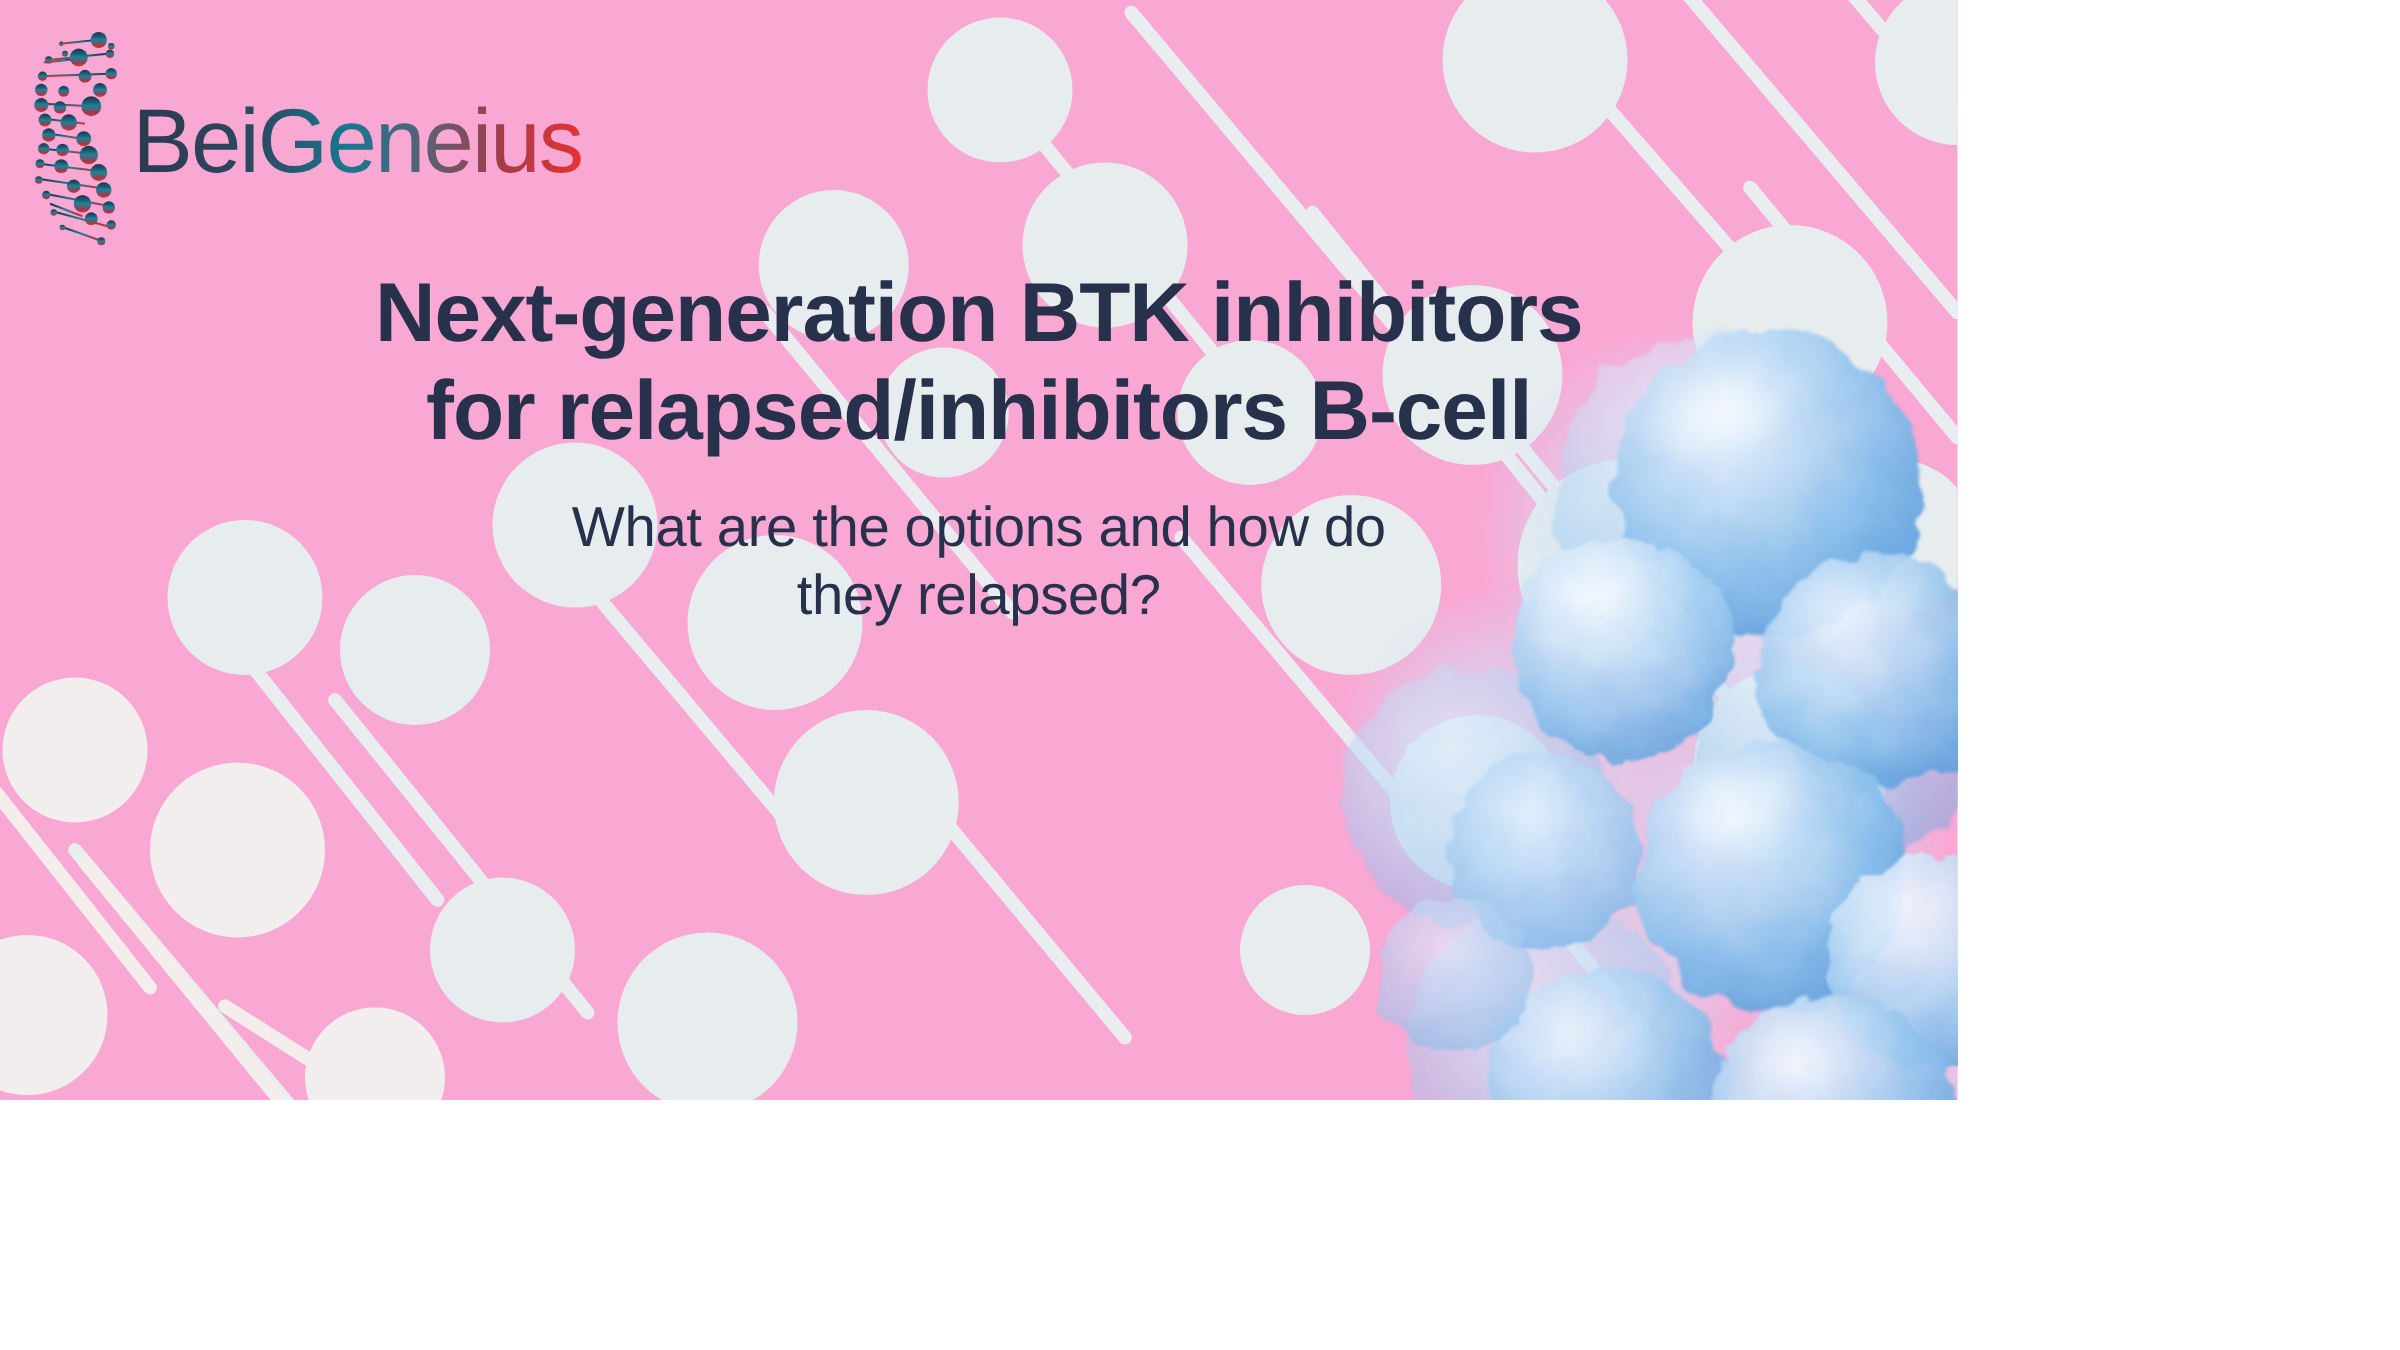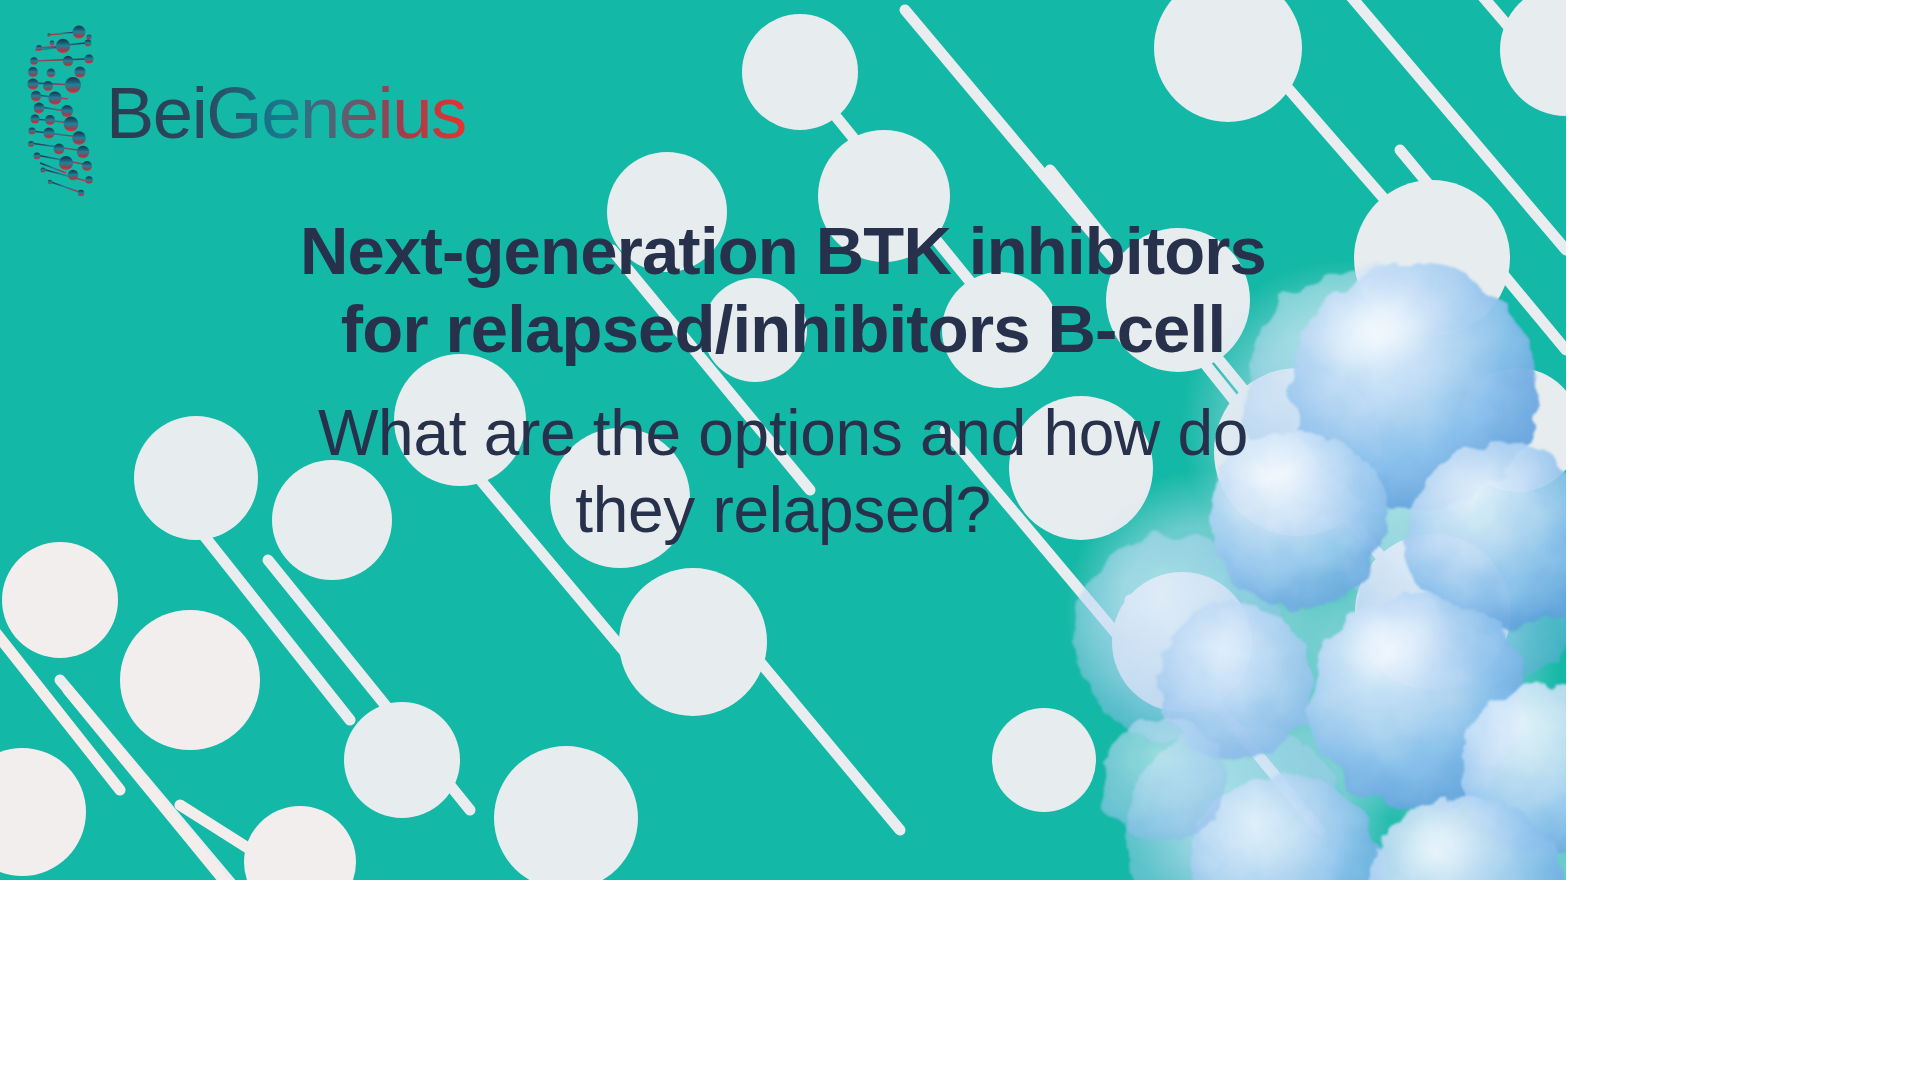--- a/index.html
+++ b/index.html
@@ -10,21 +10,21 @@
   }
   body {
     font-family: "Liberation Sans", sans-serif;
   }
 
   #slide {
     position: relative;
     width: 1566px;
     height: 880px;
     overflow: hidden;
-    background: #14b8a6;
+    background: #f9a8d4;
   }
 
   
   #bg-pattern {
     position: absolute;
     inset: 0;
     width: 100%;
     height: 100%;
     pointer-events: none;
     z-index: 0;
@@ -86,21 +86,21 @@
     max-width: 1230px;
     margin-left: auto;
     margin-right: auto;
   }
 
   #subtitle {
     margin: 26px auto 0 auto;
     color: #27314b;
     font-family: "Liberation Sans", sans-serif;
     font-weight: normal;
-    font-size: 64px;
+    font-size: 45px;
     line-height: 1.2;
     letter-spacing: -0.3px;
     max-width: 1230px;
   }
 </style>
 </head>
 <body>
 
 <div id="slide">
 

